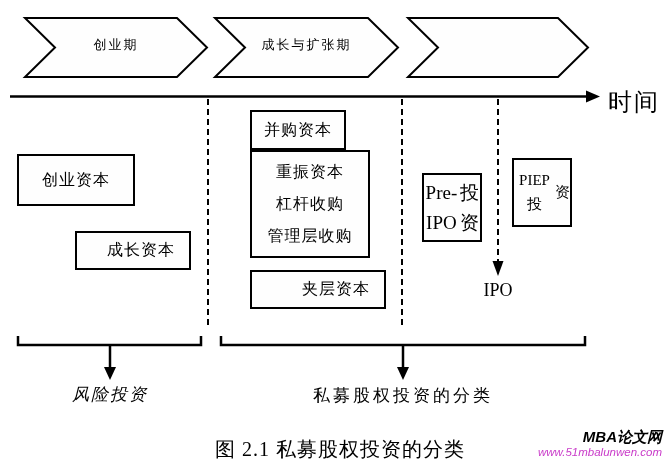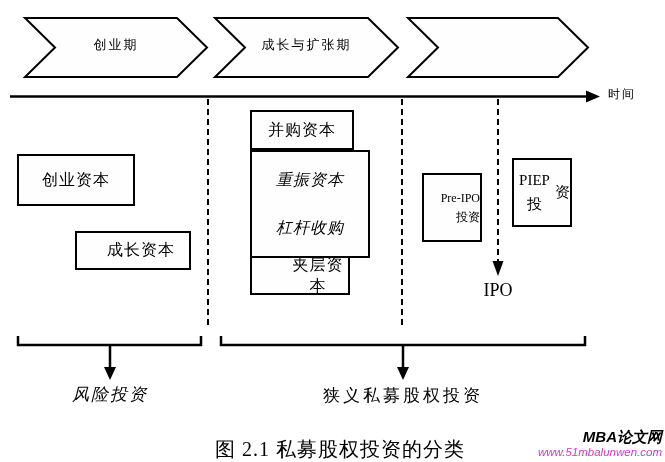--- a/index.html
+++ b/index.html
@@ -9,37 +9,37 @@
     background:#ffffff;
     font-family:"Liberation Serif","DejaVu Serif",serif;
     color:#000000;
     overflow:hidden;
   }
   .linework{position:absolute;left:0;top:0;}
   .phase-label{
     position:absolute;top:36px;height:24px;
     text-align:center;font-size:13px;letter-spacing:2px;
   }
-  .time-label{position:absolute;left:608px;top:86px;font-size:12px;letter-spacing:2px;}
+  .time-label{position:absolute;left:608px;top:86px;font-size:24px;letter-spacing:2px;}
   .cap-box{
     position:absolute;box-sizing:border-box;
     border:2px solid #000000;background:#fefefe;
     display:flex;align-items:center;justify-content:center;
     font-size:16px;letter-spacing:1px;text-align:center;
   }
   .box-venture{left:17px;top:154px;width:118px;height:52px;}
   .box-growth{left:75px;top:231px;width:116px;height:39px;padding-left:16px;}
-  .box-merger{left:250px;top:110px;width:104px;height:40px;}
+  .box-merger{left:250px;top:110px;width:96px;height:40px;}
   .box-group{
     left:250px;top:150px;width:120px;height:108px;
     flex-direction:column;justify-content:space-around;padding:4px 0;
   }
-  .box-group .grow{display:flex;align-items:center;justify-content:center;height:33px;font-style:italic;}
-  .box-mezz{left:250px;top:256px;width:100px;height:39px;padding-left:36px;}
-  .box-preipo{left:422px;top:173px;width:60px;height:69px;flex-direction:column;font-size:12px;line-height:1.55;letter-spacing:0;align-items:flex-end;}
+  .box-group .grow{display:flex;align-items:center;justify-content:center;height:33px;}
+  .box-mezz{left:250px;top:270px;width:136px;height:39px;padding-left:36px;}
+  .box-preipo{left:422px;top:173px;width:60px;height:69px;flex-direction:row;font-size:19px;line-height:1.55;letter-spacing:0;}
   .box-piep{left:512px;top:158px;width:60px;height:69px;font-size:15px;line-height:1.55;letter-spacing:0;}
   .ipo-label{position:absolute;left:473px;top:280px;width:50px;text-align:center;font-size:18px;}
   .bracket-label{position:absolute;text-align:center;font-size:17px;letter-spacing:2px;}
   .lbl-venture-inv{left:35px;top:383px;width:150px;font-style:italic;}
   .lbl-narrow-pe{left:283px;top:384px;width:240px;letter-spacing:3px;}
   .caption{position:absolute;left:180px;top:436px;width:320px;text-align:center;font-size:20px;letter-spacing:1px;}
   .watermark{position:absolute;right:3px;top:429px;text-align:right;font-style:italic;line-height:1.1;}
   .wm-name{font-family:"Liberation Sans","DejaVu Sans",sans-serif;font-weight:bold;font-size:15px;color:#000000;}
   .wm-url{font-family:"Liberation Sans","DejaVu Sans",sans-serif;font-size:11.5px;color:#c93ac9;font-style:italic;}
 </style>
@@ -97,40 +97,41 @@
     <span>成长资本</span>
   </div>
 
   <div class="cap-box box-merger">
     <span>并购资本</span>
   </div>
 
   <div class="cap-box box-group">
     <div class="grow">重振资本</div>
     <div class="grow">杠杆收购</div>
+    <div class="grow">管理层收购</div>
   </div>
 
   <div class="cap-box box-mezz">
     <span>夹层资本</span>
   </div>
 
   <div class="cap-box box-preipo">
     <span>Pre-IPO</span>
     <span>投资</span>
   </div>
 
   <div class="cap-box box-piep">
     <span>PIEP投</span>
     <span>资</span>
   </div>
 
   <div class="ipo-label">IPO</div>
 
   <div class="bracket-label lbl-venture-inv">风险投资</div>
-  <div class="bracket-label lbl-narrow-pe">狭义私募股权投资</div>
+  <div class="bracket-label lbl-narrow-pe">私募股权投资的分类</div>
 
   <div class="caption">图 2.1 私募股权投资的分类</div>
 
   <div class="watermark">
     <div class="wm-name">MBA论文网</div>
     <div class="wm-url">www.51mbalunwen.com</div>
   </div>
 
 </div>
 

